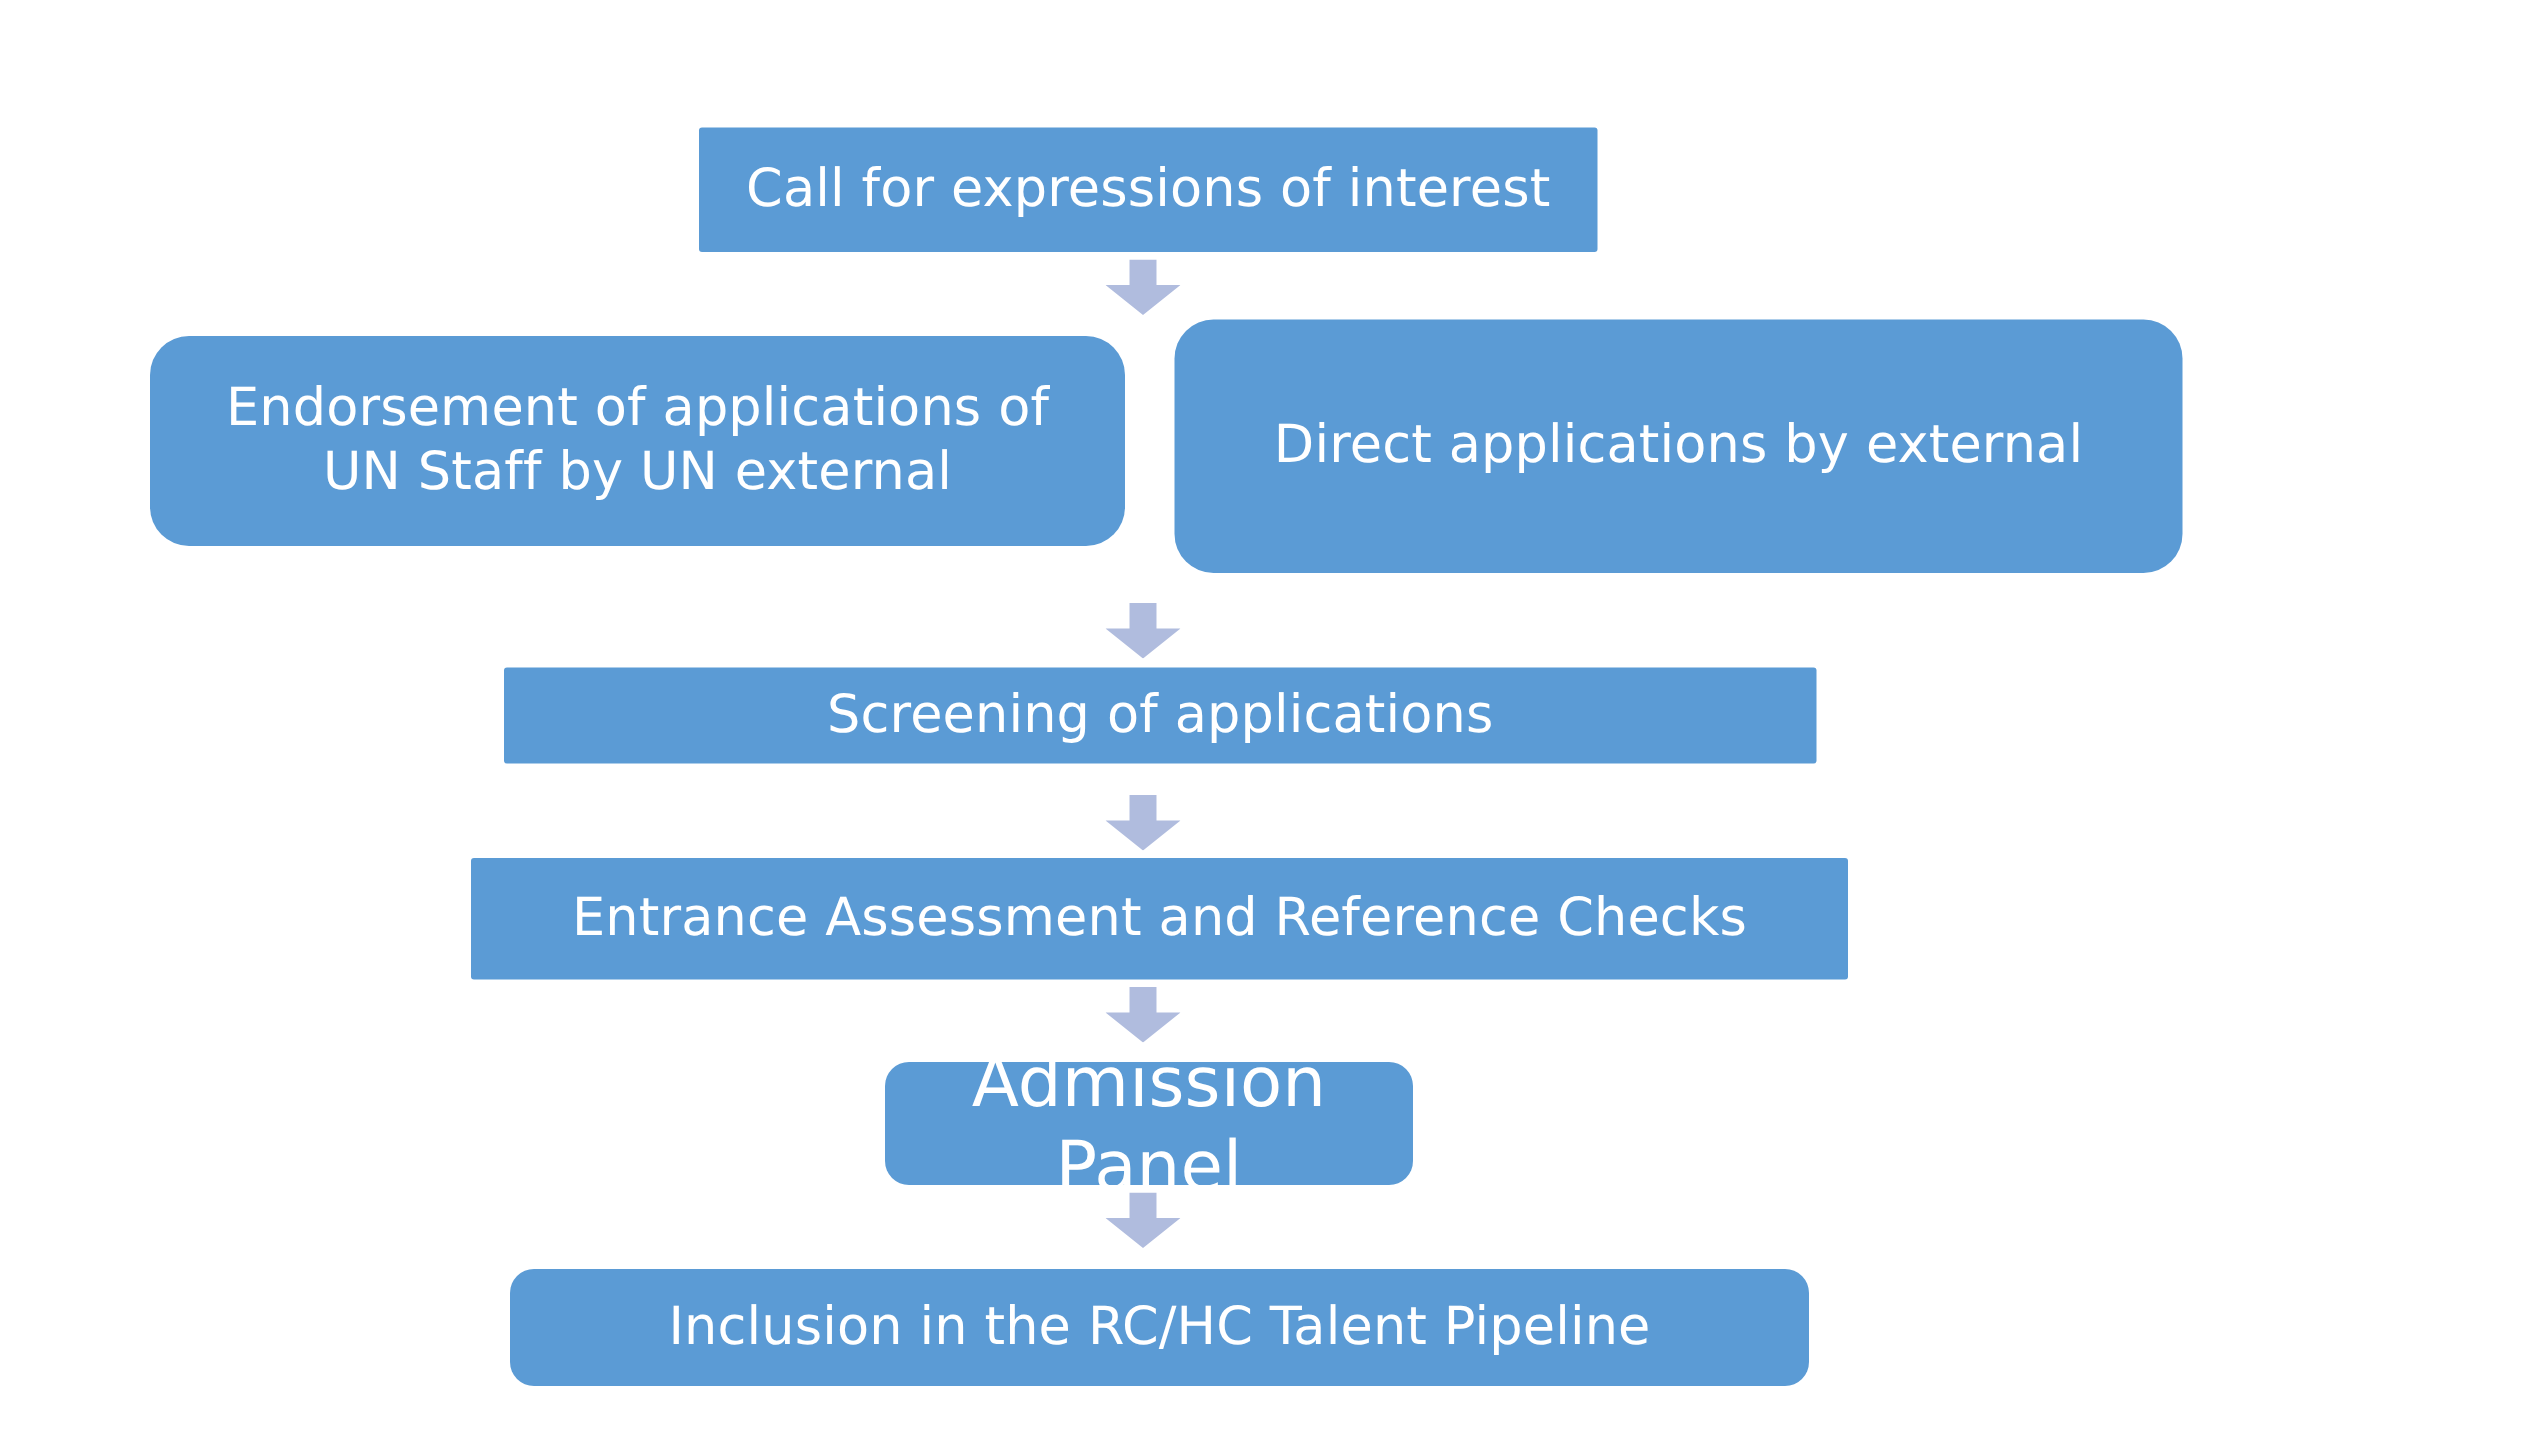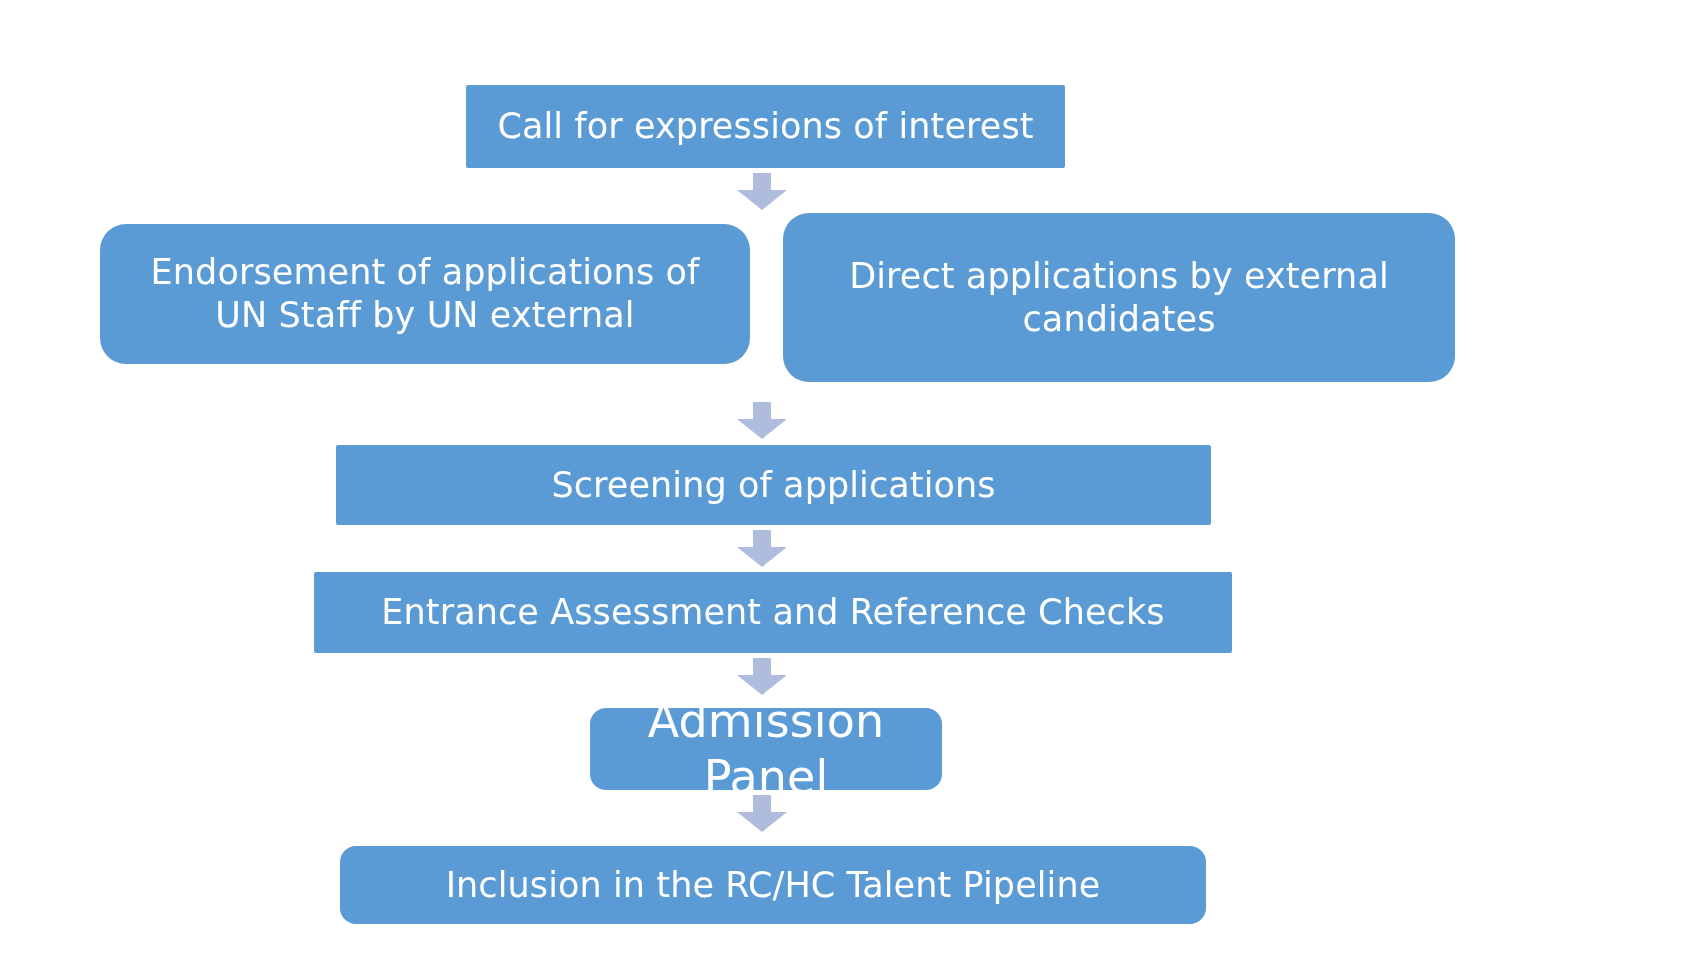--- a/index.html
+++ b/index.html
@@ -71,31 +71,30 @@
   <div class="node rounded" style="left:100px; top:213px; width:650px; height:140px; font-size:35px;margin-top:11px;">
     <span class="label">
       <span>Endorsement of applications of</span><br>
       <span>UN Staff by UN external</span>
     </span>
   </div>
 
   <div class="node rounded" style="left:783px; top:213px; width:672px; height:169px; font-size:35px;">
     <span class="label">
       <span>Direct applications by external</span><br>
-      <span>candidates</span>
     </span>
   </div>
 
   <span class="arrow" style="left:737px; top:402px; width:50px; height:37px;">
     <svg viewBox="0 0 50 37" preserveAspectRatio="none" aria-hidden="true">
       <polygon points="16,0 34,0 34,17 50,17 25,37 0,17 16,17" fill="#B0BCDE"></polygon>
     </svg>
   </span>
 
-  <div class="node sq" style="left:336px; top:445px; width:875px; height:80px; font-size:35px;">
+  <div class="node sq" style="left:336px; top:445px; width:875px; height:64px; font-size:35px;">
     <span class="label">Screening of applications</span>
   </div>
 
   <span class="arrow" style="left:737px; top:530px; width:50px; height:37px;">
     <svg viewBox="0 0 50 37" preserveAspectRatio="none" aria-hidden="true">
       <polygon points="16,0 34,0 34,17 50,17 25,37 0,17 16,17" fill="#B0BCDE"></polygon>
     </svg>
   </span>
 
   <div class="node sq" style="left:314px; top:572px; width:918px; height:81px; font-size:35px;justify-content:center;">

